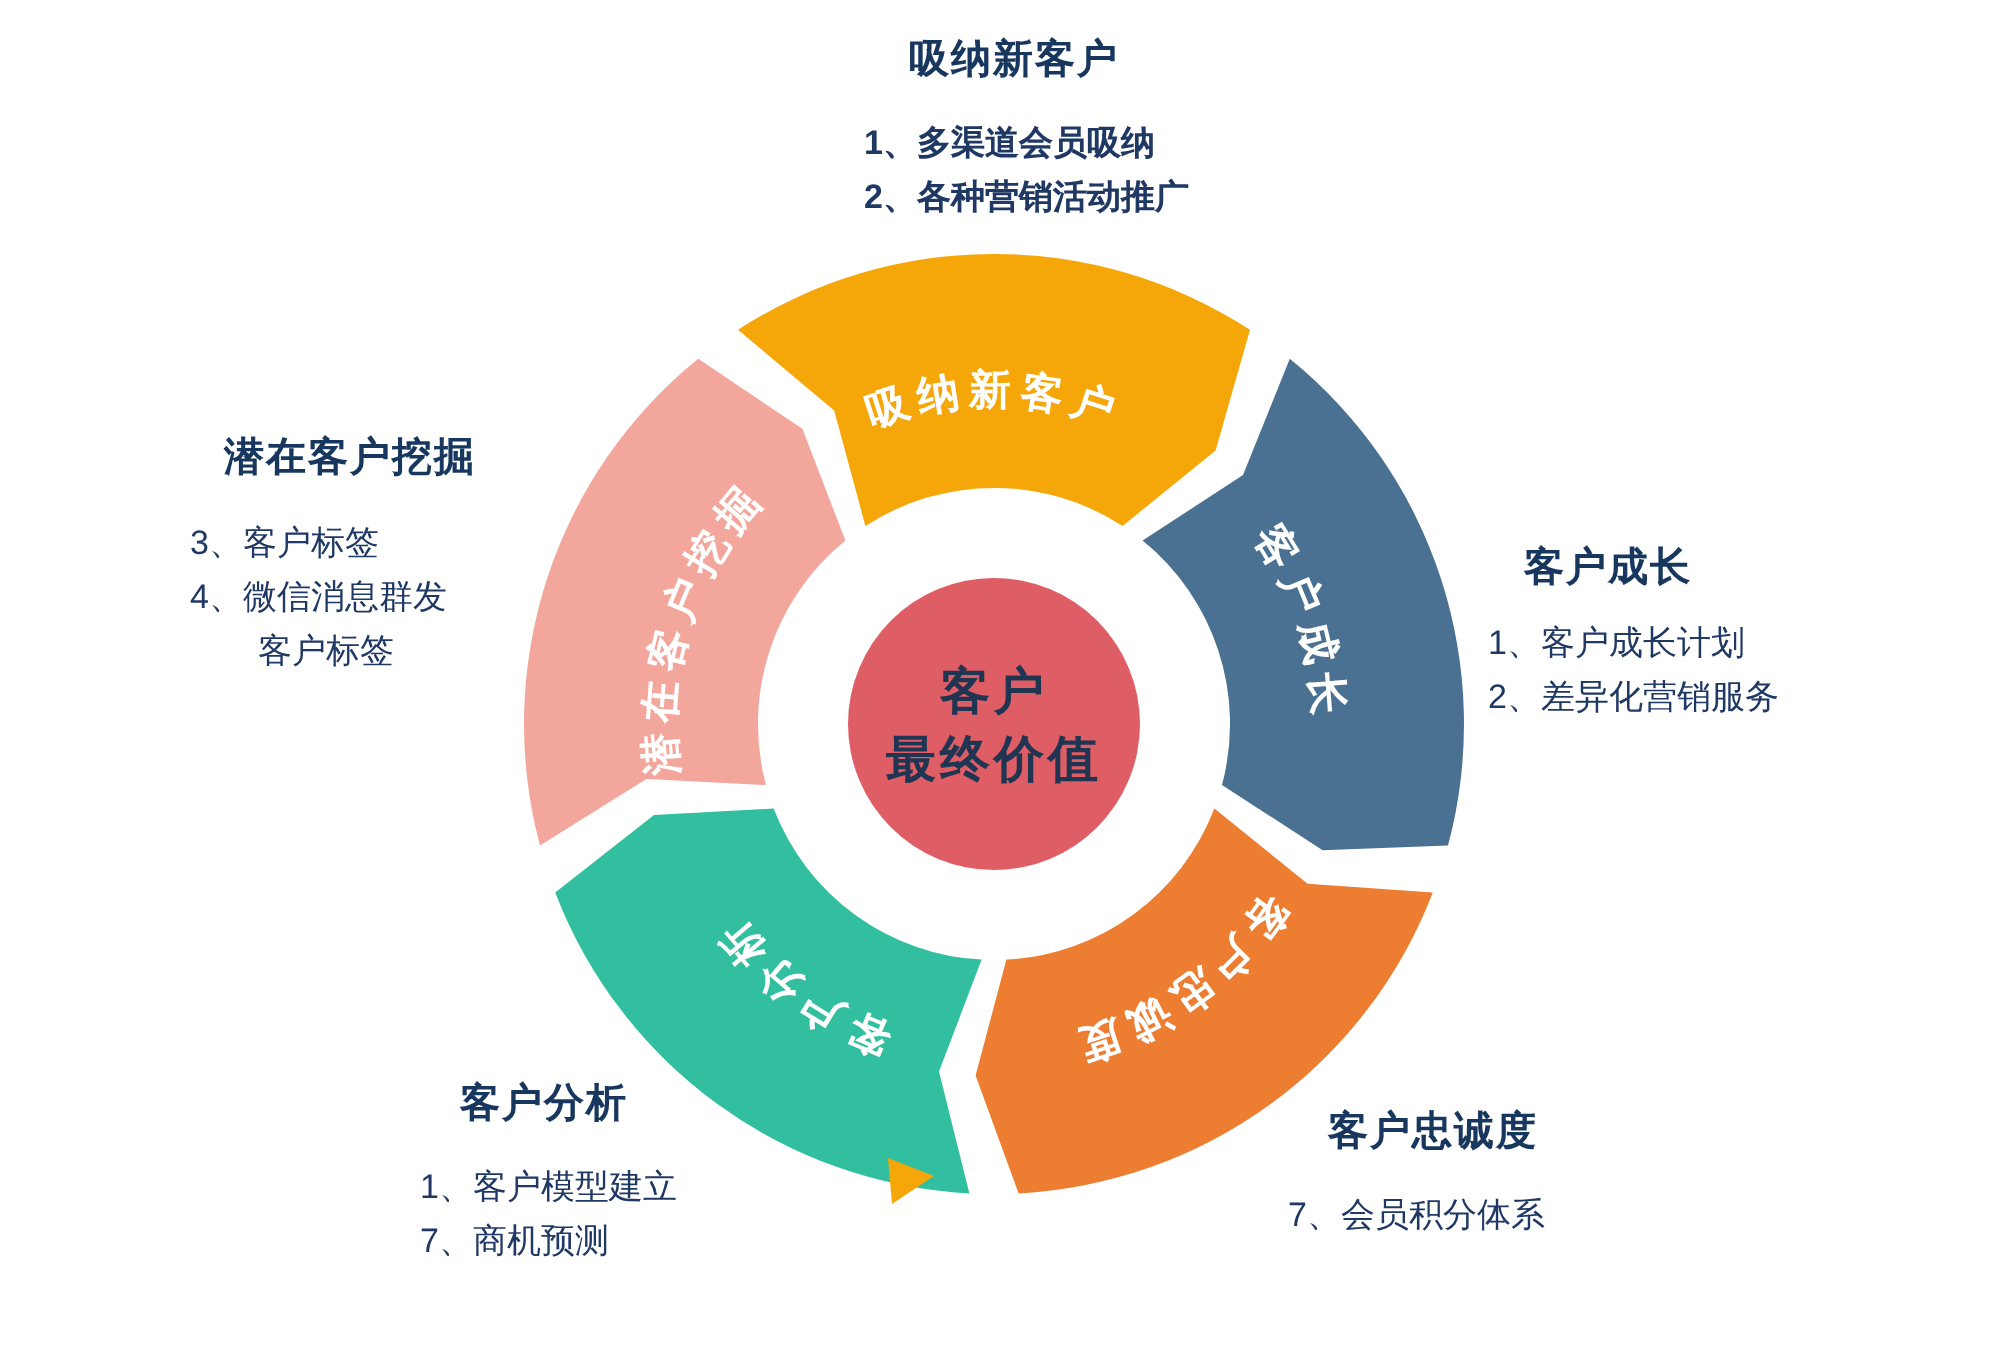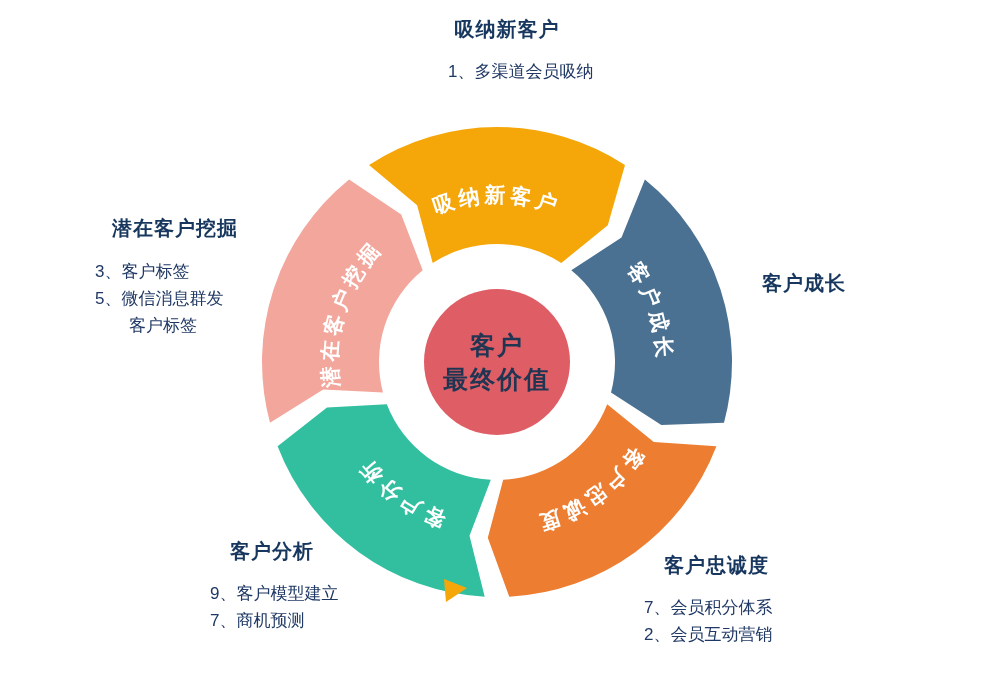--- a/index.html
+++ b/index.html
@@ -50,38 +50,42 @@
     </text>
     <text class="arc-label" text-anchor="middle">
       <textPath href="#arc-mining" startOffset="50%">潜在客户挖掘</textPath>
     </text>
 
     <text class="center-text" x="497" y="354">客户</text>
     <text class="center-text" x="497" y="388">最终价值</text>
   </svg>
 
   <div class="callout-title" style="left:382px; top:16px; width:250px; text-align:center;">吸纳新客户</div>
-  <div class="callout-items" style="left:448px; top:58px;">
+  <div class="callout-items" style="left:432px; top:58px;font-weight:bold;">
     <div>1、多渠道会员吸纳</div>
+    <div>2、各种营销活动推广</div>
   </div>
 
   <div class="callout-title" style="left:112px; top:215px;">潜在客户挖掘</div>
   <div class="callout-items" style="left:95px; top:258px;">
     <div>3、客户标签</div>
-    <div>5、微信消息群发</div>
+    <div>4、微信消息群发</div>
     <div class="indent">客户标签</div>
   </div>
 
   <div class="callout-title" style="left:762px; top:270px;">客户成长</div>
+  <div class="callout-items" style="left:744px; top:308px;">
+    <div>1、客户成长计划</div>
+    <div>2、差异化营销服务</div>
+  </div>
 
   <div class="callout-title" style="left:230px; top:538px;">客户分析</div>
   <div class="callout-items" style="left:210px; top:580px;">
-    <div>9、客户模型建立</div>
+    <div>1、客户模型建立</div>
     <div>7、商机预测</div>
   </div>
 
   <div class="callout-title" style="left:664px; top:552px;">客户忠诚度</div>
   <div class="callout-items" style="left:644px; top:594px;">
     <div>7、会员积分体系</div>
-    <div>2、会员互动营销</div>
   </div>
 
 </div>
 
 </body></html>

